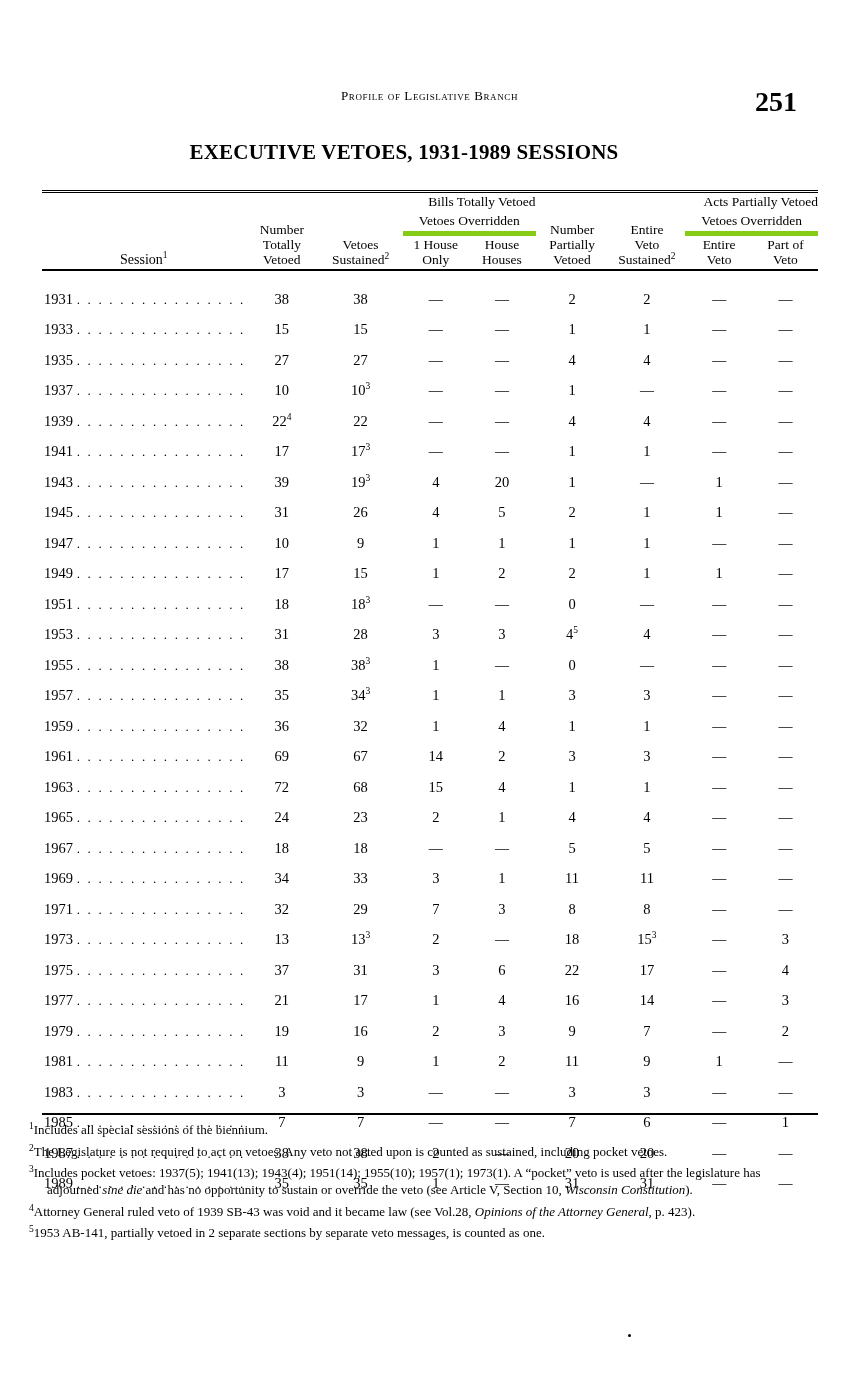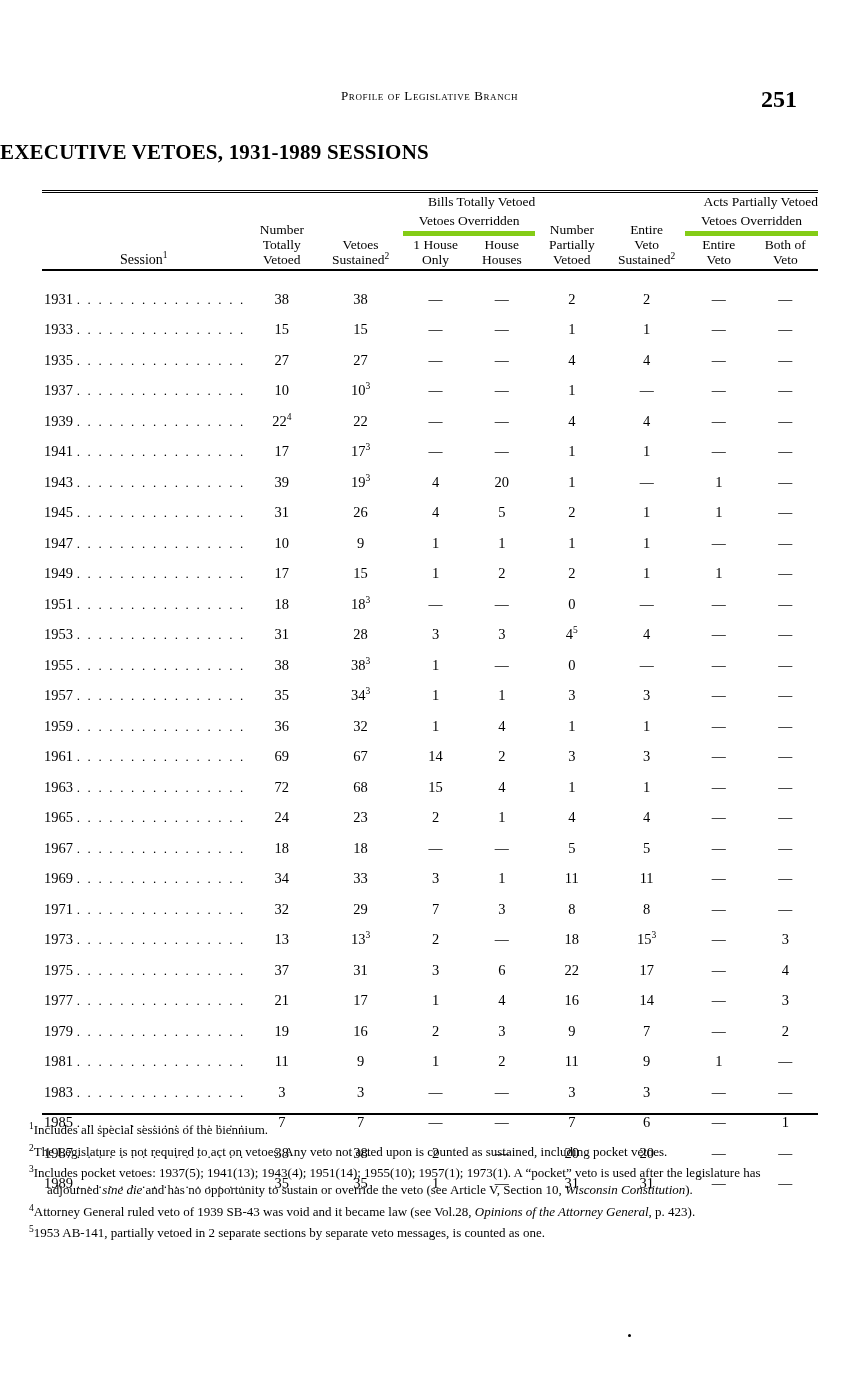--- a/index.html
+++ b/index.html
@@ -31,28 +31,29 @@
     font-size: 13px;
     letter-spacing: 0.6px;
   }
   .running-head .smallcaps {
     font-variant: small-caps;
   }
   .folio {
     position: absolute;
     top: 86px;
     right: 62px;
-    font-size: 24px;
+    font-size: 28px;
     font-weight: bold;
   }
   .doc-title {
     position: absolute;
     top: 140px;
     left: 0;
     width: 808px;
+    text-align: center;
     font-size: 21px;
     font-weight: bold;
     letter-spacing: 0.2px;
   }
   table.vetoes {
     position: absolute;
     top: 190px;
     left: 42px;
     width: 776px;
     border-collapse: collapse;
@@ -209,21 +210,21 @@
         </td>
         <td class="hdr-cell">
           <div>House</div>
           <div>Houses</div>
         </td>
         <td class="hdr-cell">
           <div>Entire</div>
           <div>Veto</div>
         </td>
         <td class="hdr-cell">
-          <div>Both of</div>
+          <div>Part of</div>
           <div>Veto</div>
         </td>
       </tr>
       <tr>
         <td colspan="9" style="border-top:2px solid #000;height:6px;padding:0;"></td>
       </tr>
     </thead>
     <tbody class="data" id="table-body">
         <tr>
           <td class="session-col"><span>1931</span> <span class="leader">. . . . . . . . . . . . . . . .</span></td>

